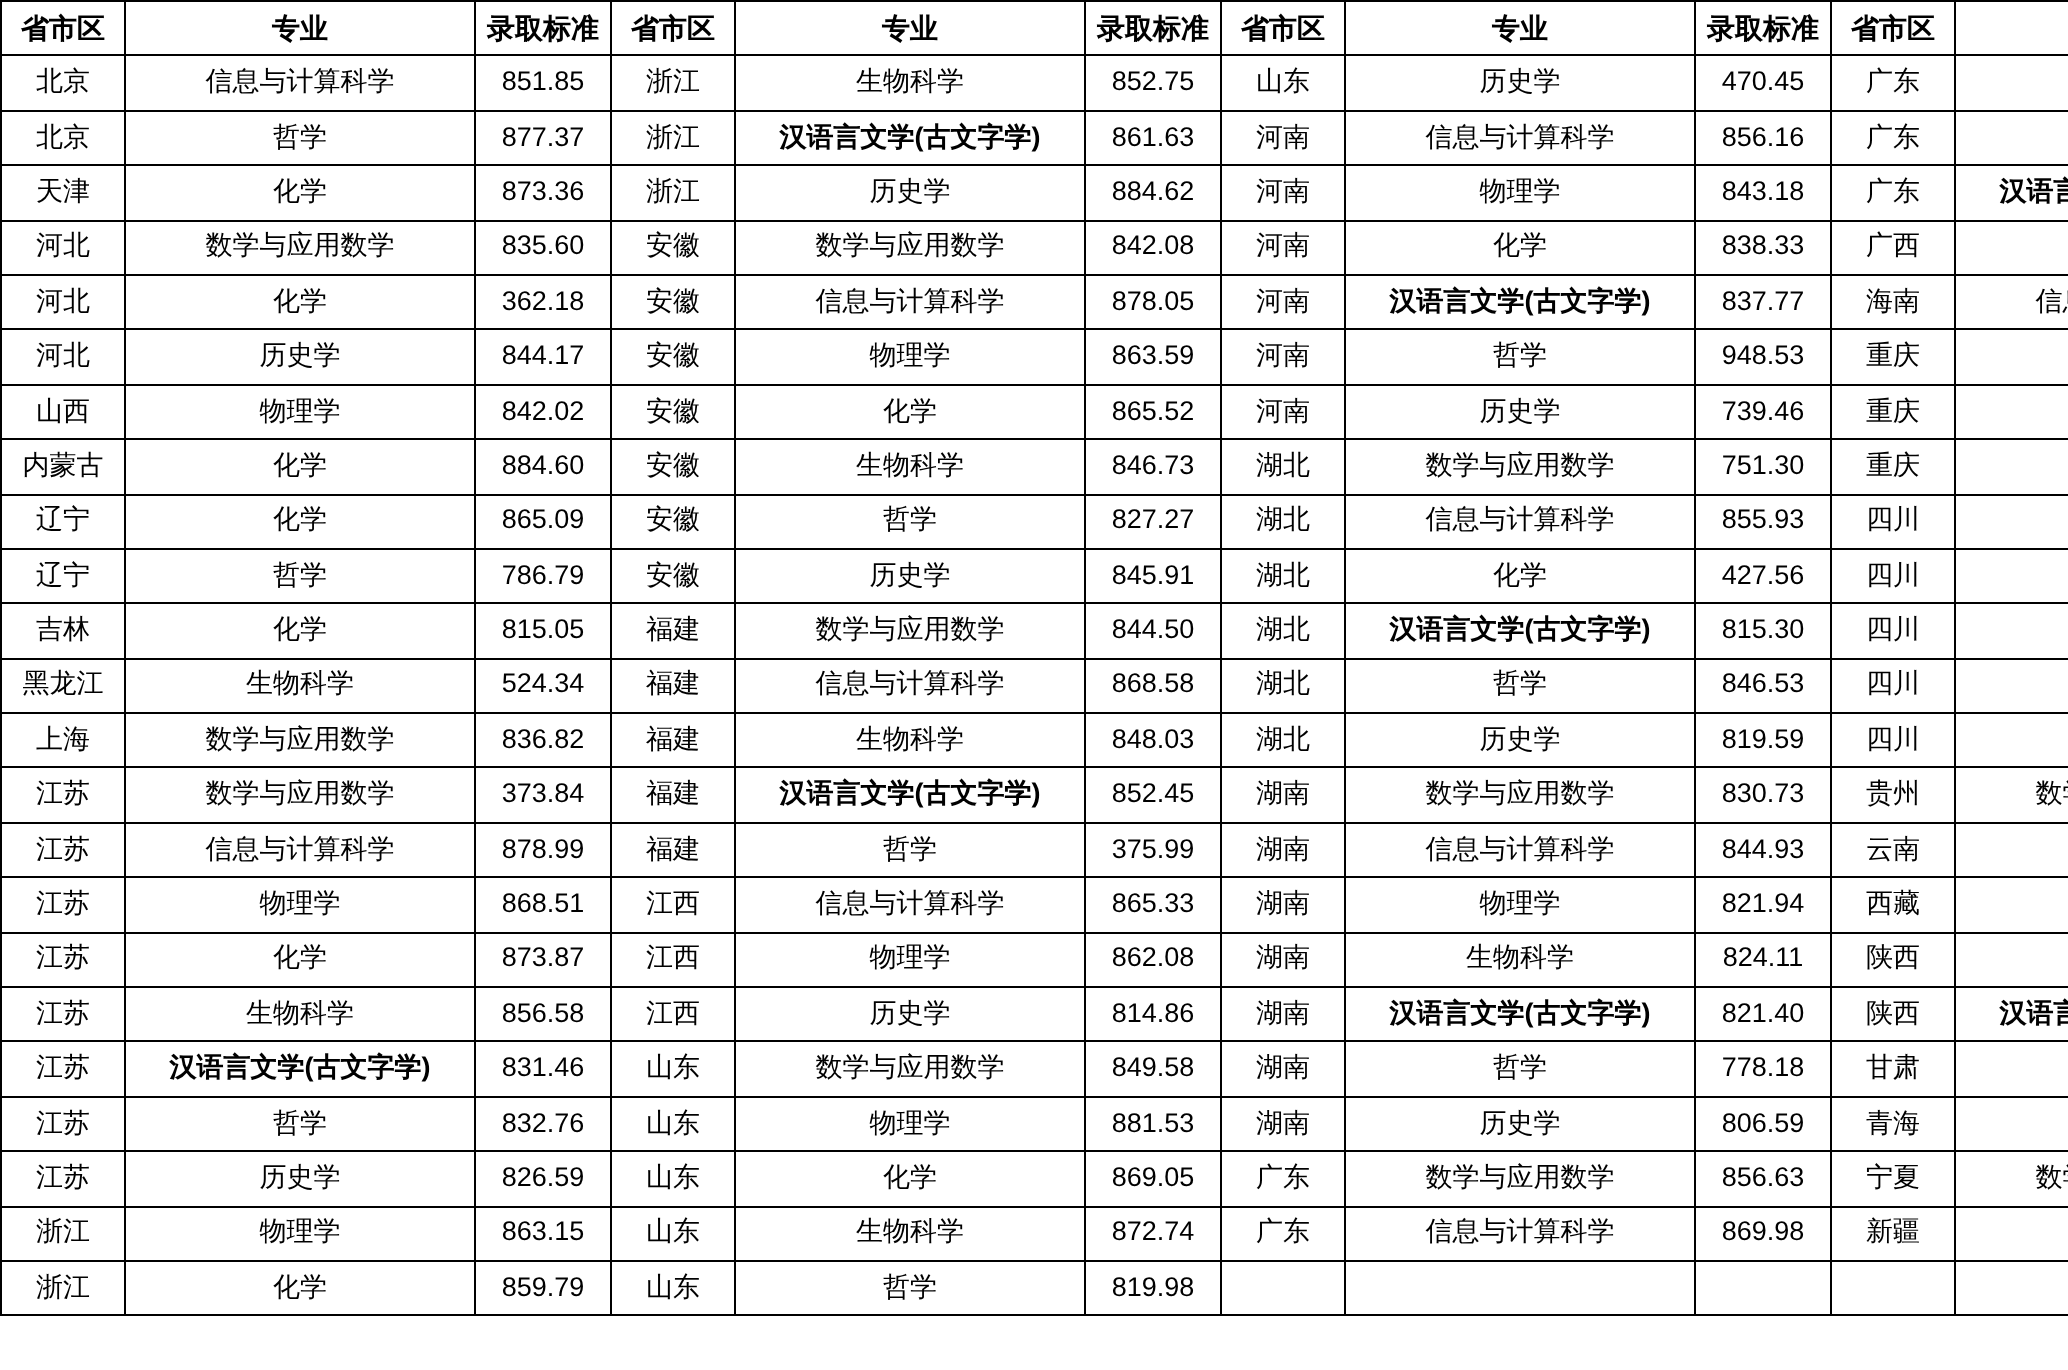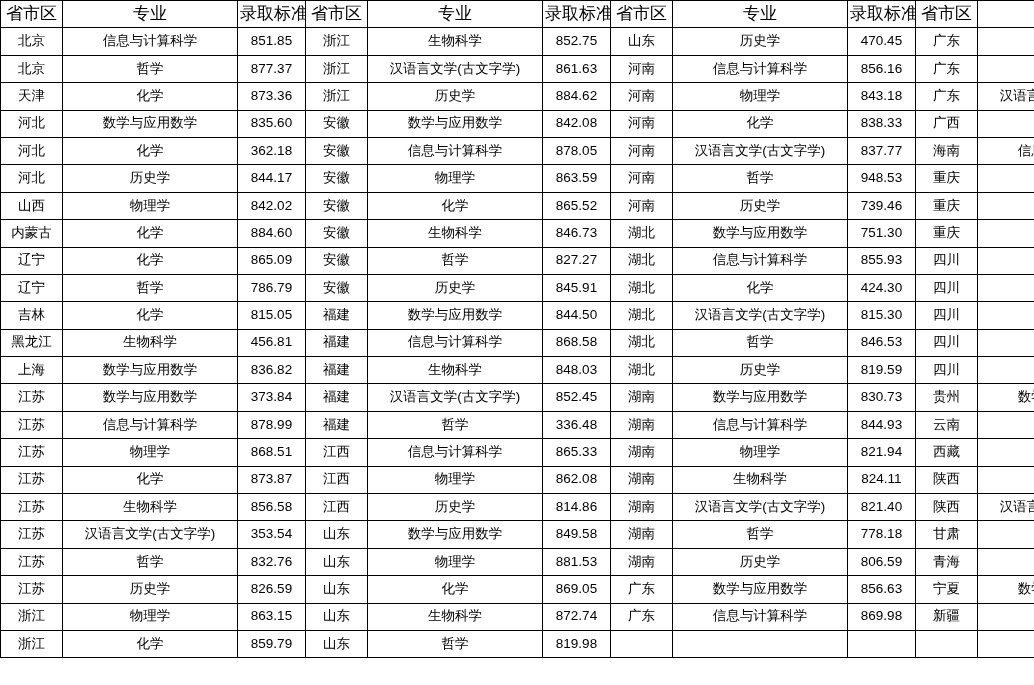--- a/index.html
+++ b/index.html
@@ -26,35 +26,35 @@
     box-sizing: border-box;
     padding: 0 2px;
     text-align: center;
     vertical-align: middle;
     font-size: 13.5px;
     line-height: 1.1;
     white-space: nowrap;
     overflow: hidden;
   }
   table.score-table th {
-    font-weight: normal;
-    font-size: 17px;
+    font-weight: bold;
+    font-size: 14px;
   }
   
   col.c-region { width: 62px; }
   col.c-major  { width: 175px; }
   col.c-score  { width: 68px; }
 
   td.score, th.score { text-align: center; }
   td.region { text-align: center; }
   td.major  { text-align: center; }
   td.empty { border: none; }
 
   
-  .shrink { font-size: 11.5px; }
+  .shrink { font-size: 11.5px; font-weight: bold; }
 </style>
 </head>
 <body>
 
 <table class="score-table">
   <colgroup>
     <col class="c-region">
       <col class="c-major">
       <col class="c-score">
     <col class="c-region">
@@ -202,41 +202,41 @@
       </tr>
       <tr>
         <td class="region">辽宁</td>
         <td class="major">哲学</td>
         <td class="score">786.79</td>
         <td class="region">安徽</td>
         <td class="major">历史学</td>
         <td class="score">845.91</td>
         <td class="region">湖北</td>
         <td class="major">化学</td>
-        <td class="score">424.30</td>
+        <td class="score">427.56</td>
         <td class="region">四川</td>
         <td class="major">化学</td>
       </tr>
       <tr>
         <td class="region">吉林</td>
         <td class="major">化学</td>
         <td class="score">815.05</td>
         <td class="region">福建</td>
         <td class="major">数学与应用数学</td>
         <td class="score">844.50</td>
         <td class="region">湖北</td>
         <td class="major shrink">汉语言文学(古文字学)</td>
         <td class="score">815.30</td>
         <td class="region">四川</td>
         <td class="major">生物科学</td>
       </tr>
       <tr>
         <td class="region">黑龙江</td>
         <td class="major">生物科学</td>
-        <td class="score">456.81</td>
+        <td class="score">524.34</td>
         <td class="region">福建</td>
         <td class="major">信息与计算科学</td>
         <td class="score">868.58</td>
         <td class="region">湖北</td>
         <td class="major">哲学</td>
         <td class="score">846.53</td>
         <td class="region">四川</td>
         <td class="major">哲学</td>
       </tr>
       <tr>
@@ -264,21 +264,21 @@
         <td class="score">830.73</td>
         <td class="region">贵州</td>
         <td class="major">数学与应用数学</td>
       </tr>
       <tr>
         <td class="region">江苏</td>
         <td class="major">信息与计算科学</td>
         <td class="score">878.99</td>
         <td class="region">福建</td>
         <td class="major">哲学</td>
-        <td class="score">336.48</td>
+        <td class="score">375.99</td>
         <td class="region">湖南</td>
         <td class="major">信息与计算科学</td>
         <td class="score">844.93</td>
         <td class="region">云南</td>
         <td class="major">生物科学</td>
       </tr>
       <tr>
         <td class="region">江苏</td>
         <td class="major">物理学</td>
         <td class="score">868.51</td>
@@ -313,21 +313,21 @@
         <td class="score">814.86</td>
         <td class="region">湖南</td>
         <td class="major shrink">汉语言文学(古文字学)</td>
         <td class="score">821.40</td>
         <td class="region">陕西</td>
         <td class="major shrink">汉语言文学(古文字学)</td>
       </tr>
       <tr>
         <td class="region">江苏</td>
         <td class="major shrink">汉语言文学(古文字学)</td>
-        <td class="score">353.54</td>
+        <td class="score">831.46</td>
         <td class="region">山东</td>
         <td class="major">数学与应用数学</td>
         <td class="score">849.58</td>
         <td class="region">湖南</td>
         <td class="major">哲学</td>
         <td class="score">778.18</td>
         <td class="region">甘肃</td>
         <td class="major">生物科学</td>
       </tr>
       <tr>

